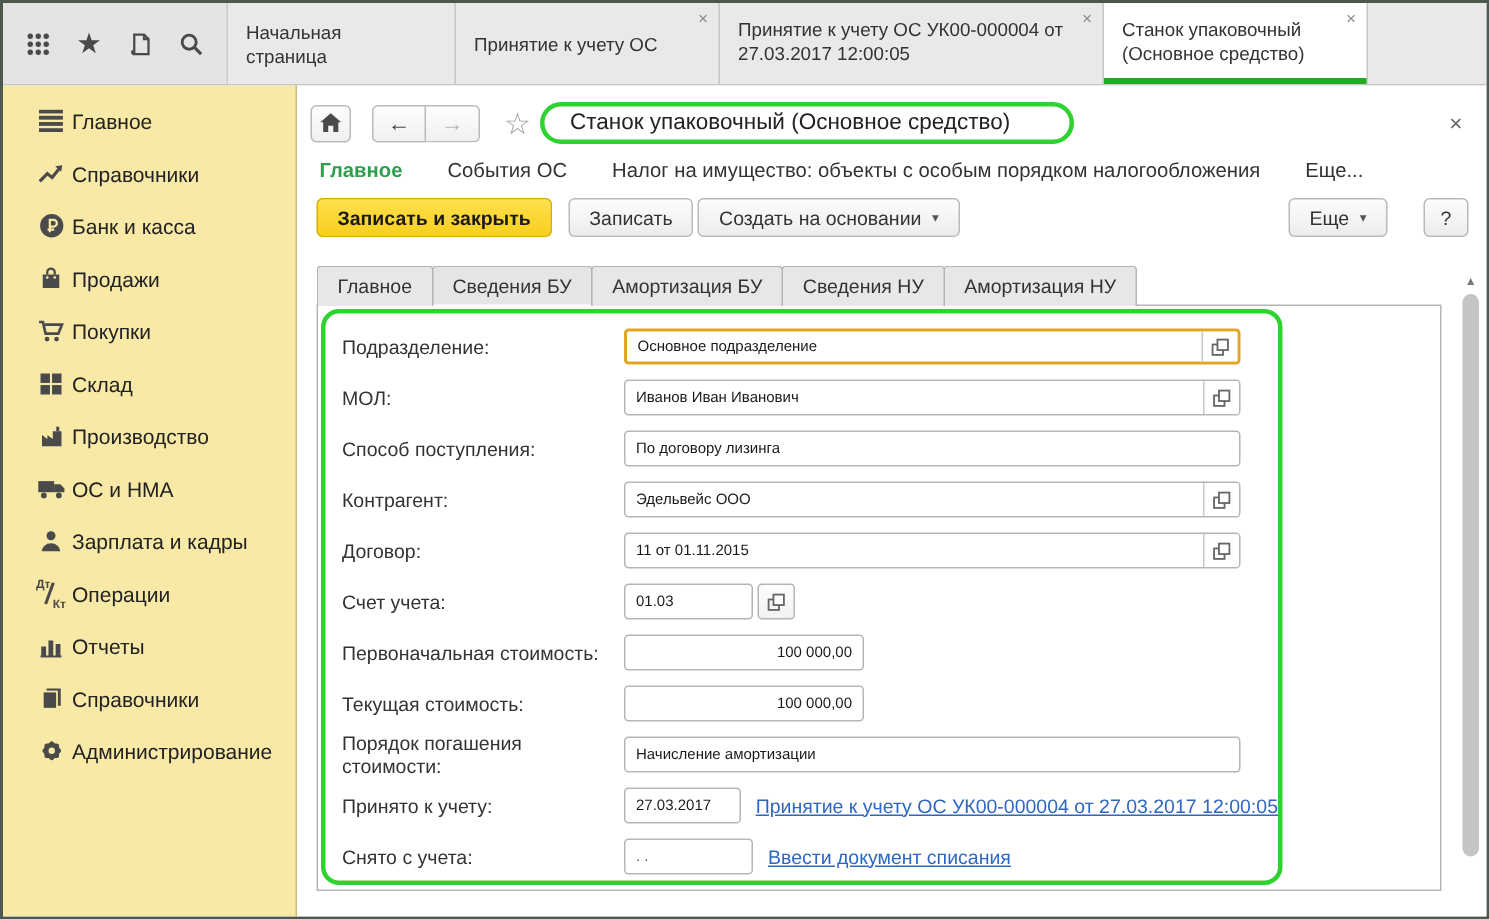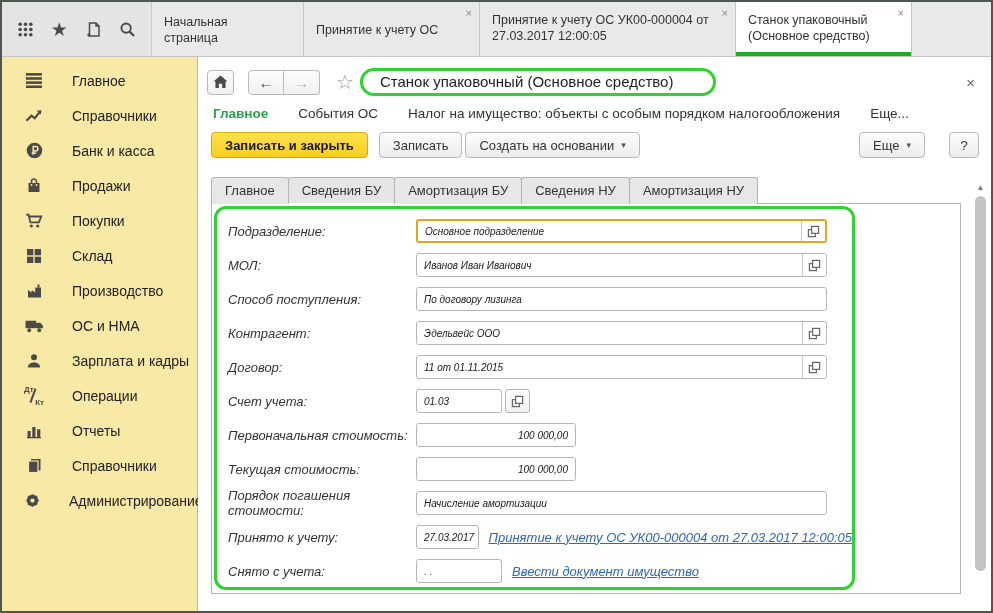--- a/index.html
+++ b/index.html
@@ -29,21 +29,21 @@
   .win-tab.active { background:#fff; }
   .win-tab.active::after { content:""; position:absolute; left:0; right:0; bottom:0; height:4px; background:#21ab21; }
   .wt1 { width:152px; } .wt2 { width:176px; } .wt3 { width:256px; } .wt4 { width:176px; }
 
   
   .app-body { flex:1; display:flex; min-height:0;border-radius:16px; }
 
   
   .sidebar { width:196px; background:#f9e9a6; border-right:1px solid #cdbb72; padding-top:6px; flex-shrink:0; }
   .sb-item { display:flex; align-items:center; height:35px; padding-left:22px; cursor:pointer; }
-  .sb-icon { width:20px; height:20px; display:flex; align-items:center; justify-content:center; margin-right:28px; color:#4a4a4a; position:relative; }
+  .sb-icon { width:20px; height:20px; display:flex; align-items:center; justify-content:center; margin-right:4px; color:#4a4a4a; position:relative; }
   .sb-label { font-size:14px; color:#222; }
   .dtkt-box { width:20px; height:18px; position:relative; font-weight:bold; color:#4a4a4a; }
   .dtkt-box .dt { position:absolute; top:-2px; left:0; font-size:8px; }
   .dtkt-box .kt { position:absolute; bottom:-2px; right:0; font-size:8px; }
   .dtkt-box .slash { position:absolute; left:8px; top:1px; width:1.5px; height:15px; background:#4a4a4a; transform:rotate(20deg); }
 
   
   .main { flex:1; position:relative; background:#fff; min-width:0; }
 
   .main-header { display:flex; align-items:center; padding:11px 12px 2px 9px; }
@@ -67,21 +67,21 @@
   .btn-save { margin-right:3px; }
   .btn .caret { font-size:9px; color:#555; margin-left:7px; }
   .cmd-right { margin-left:auto; display:flex; gap:24px; }
   .btn-help { width:30px; justify-content:center; padding:0; }
 
   .form-tabs { display:flex; padding:10px 0 0 13px; position:relative; z-index:2; }
   .f-tab { border:1px solid #b5b5b5; border-bottom:none; border-radius:3px 3px 0 0; background:#e7e7e7; padding:5px 13px 6px; font-size:13px; color:#333; cursor:pointer; margin-right:-1px; }
   .f-tab.active { background:#e5e5e5; position:relative; }
   .f-tab.active::after { content:""; position:absolute; left:0; right:0; bottom:-1px; height:2px; background:#fff; }
 
-  .panel { margin:0 30px 0 13px; border:1px solid #b5b5b5; background:#fff; height:391px; position:relative; margin-top:-1px;font-style:italic; }
+  .panel { margin:0 30px 0 13px; border:1px solid #b5b5b5; background:#fff; height:391px; position:relative; margin-top:-1px; }
   .green-box { position:absolute; top:2px; left:2px; width:641px; height:384px; border:3px solid #2fd32f; border-radius:12px; padding:10px 0 0 11px; background:#fff; }
 
   .f-row { display:flex; align-items:center; height:24px; margin-bottom:10px; }
   .f-label { width:188px; flex-shrink:0; font-size:13px; color:#333; }
   .f-input { height:24px; border:1px solid #b5b5b5; border-radius:3px; background:#fff; display:flex; align-items:center; font-size:10px; color:#1a1a1a; overflow:hidden; }
   .f-input .f-text { padding:0 7px; flex:1; white-space:nowrap; }
   .f-input.focused { border:2px solid #e3a521; }
   .wide { width:411px; }
   .small { width:86px; }
   .money { width:160px;padding-left:17px; }
@@ -440,21 +440,21 @@
               <span class="f-text">27.03.2017</span>
             </span>
             <span class="f-link">Принятие к учету ОС УК00-000004 от 27.03.2017 12:00:05</span>
           </div>
 
           <div class="f-row">
             <span class="f-label">Снято с учета:</span>
             <span class="f-input small">
               <span class="f-text dots"> .  . </span>
             </span>
-            <span class="f-link">Ввести документ имущество</span>
+            <span class="f-link">Ввести документ списания</span>
           </div>
 
         </div>
       </div>
 
       <div class="scrollbar">
         <span class="sb-arrow">▲</span>
         <span class="sb-track">
             <span class="sb-thumb"></span>
           </span>

